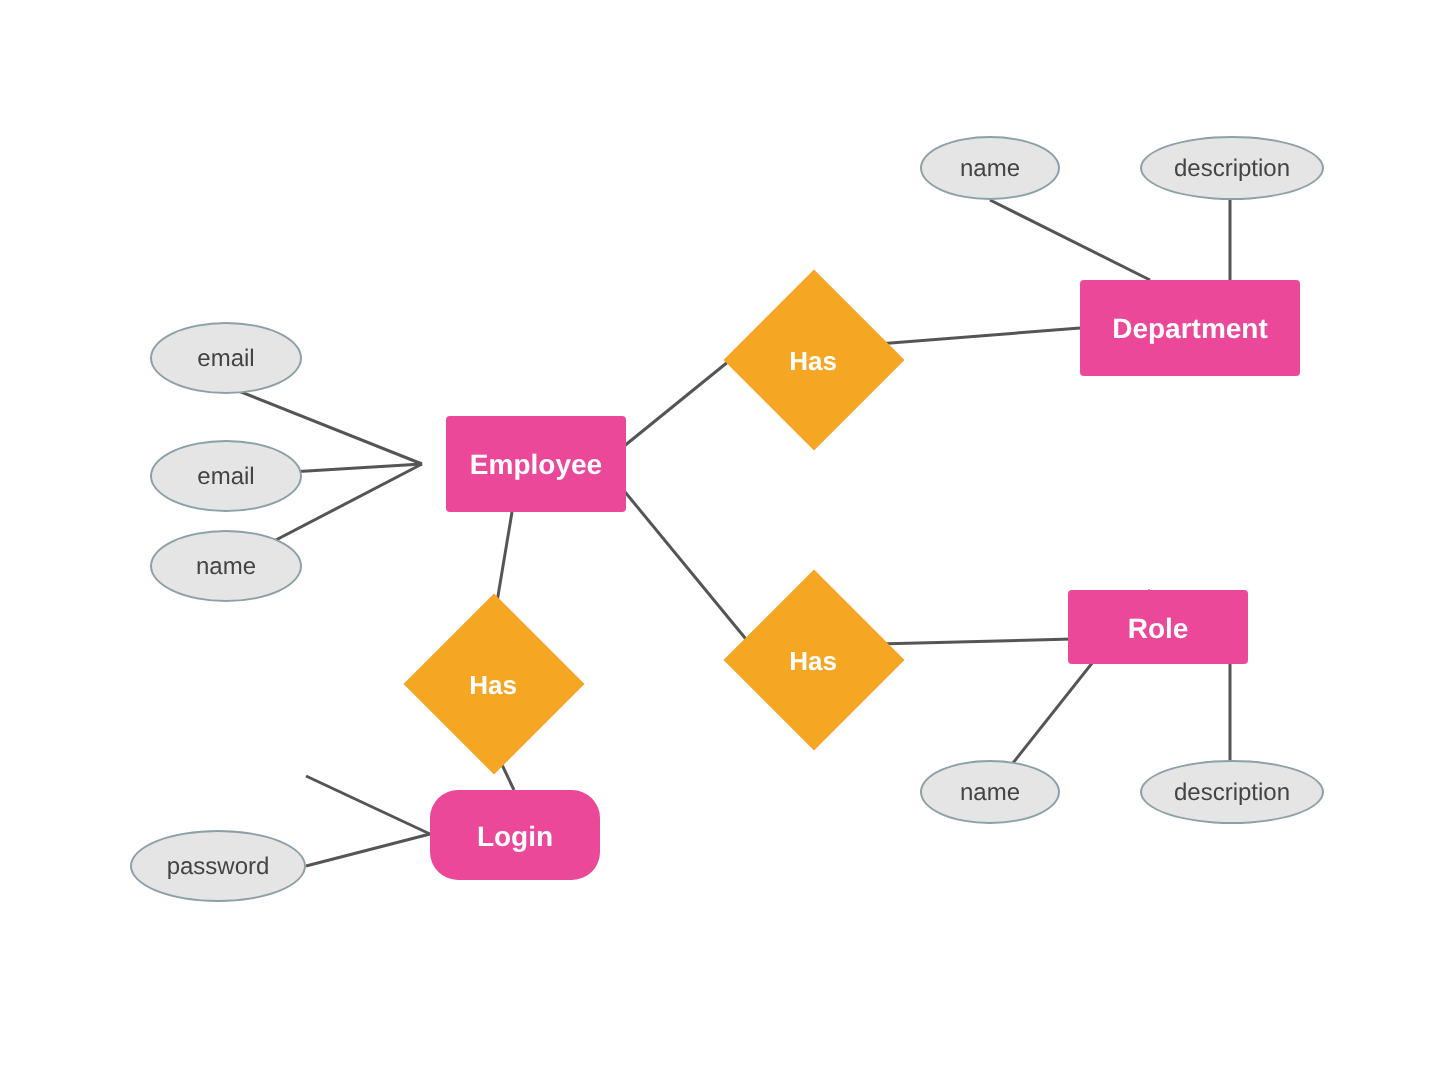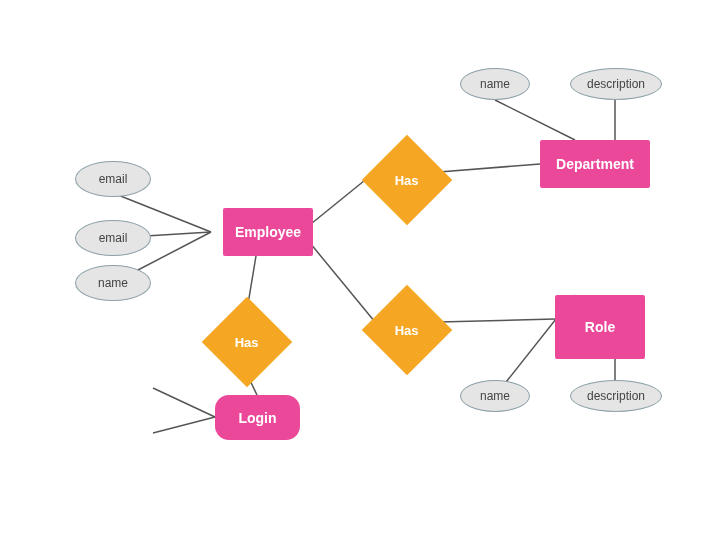--- a/index.html
+++ b/index.html
@@ -90,21 +90,21 @@
     <line x1="247" y1="374" x2="257" y2="395" stroke="#555" stroke-width="1.5"></line>
 
     <line x1="215" y1="417" x2="153" y2="388" stroke="#555" stroke-width="1.5"></line>
     <line x1="215" y1="417" x2="153" y2="433" stroke="#555" stroke-width="1.5"></line>
   </svg>
 
   <div class="entity-rect" style="left:211px; top:208px; width:90px; height:48px;margin-left:12px;">Employee</div>
 
   <div class="entity-rect" style="left:540px; top:140px; width:110px; height:48px;">Department</div>
 
-  <div class="entity-rect" style="left:555px; top:295px; width:90px; height:64px;">Role</div>
+  <div class="entity-rect" style="left:534px; top:295px; width:90px; height:37px;">Role</div>
 
   <div class="entity-rect" style="left:215px; top:395px; width:85px; height:45px;border-radius:14px;">Login</div>
 
   <div class="entity-diamond" style="left:375px; top:148px;">
     <span>Has</span>
   </div>
 
   <div class="entity-diamond" style="left:375px; top:298px;">
     <span>Has</span>
   </div>
@@ -121,14 +121,15 @@
 
   <div class="entity-ellipse" style="left:460px; top:68px; width:70px; height:32px;">name</div>
 
   <div class="entity-ellipse" style="left:570px; top:68px; width:92px; height:32px;">description</div>
 
   <div class="entity-ellipse" style="left:460px; top:380px; width:70px; height:32px;">name</div>
 
   <div class="entity-ellipse" style="left:570px; top:380px; width:92px; height:32px;">description</div>
 
 
+  <div class="entity-ellipse" style="left:65px; top:415px; width:88px; height:36px;">password</div>
 
 </div>
 
 </body></html>

